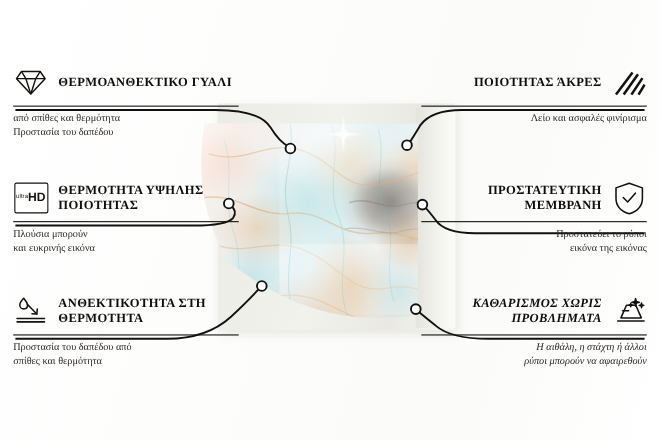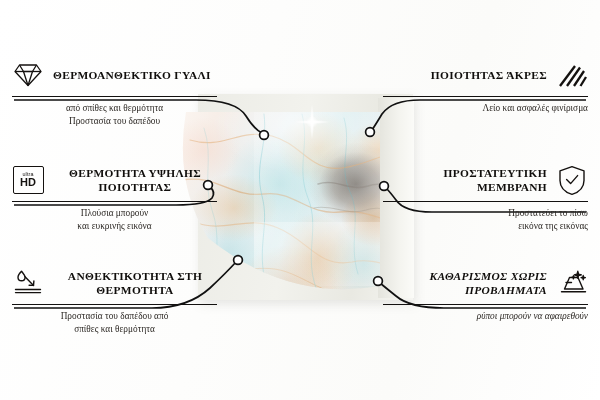--- a/index.html
+++ b/index.html
@@ -124,21 +124,21 @@
     left: 0; top: 0;
     width: 600px; height: 400px;
     pointer-events: none;
   }
 
   
   .feature {
     position: absolute;
     width: 205px;
   }
-  .feature.left  { left: 12px;  text-align: center; }
+  .feature.left  { left: 12px;  text-align: left; }
   .feature.right { right: 12px; text-align: right; }
 
   .f-head {
     display: flex;
     align-items: center;
     gap: 9px;
     min-height: 34px;
   }
   .feature.right .f-head { flex-direction: row-reverse; }
 
@@ -177,21 +177,21 @@
   #feat-2 { top: 266px; }
   #feat-3 { top: 58px; }
   #feat-4 { top: 163px; }
   #feat-5 { top: 266px; font-style: italic; }
 
   .hd-badge {
     width: 29px; height: 26px;
     border: 1.4px solid #14110f;
     border-radius: 2px;
     display: flex;
-    flex-direction: column;
+    flex-direction: row;
     align-items: center;
     justify-content: center;
     line-height: 1;
   }
   .hd-badge .u { font-size: 5.4px; letter-spacing: .1px; font-family: "Liberation Sans", sans-serif; }
   .hd-badge .h { font-size: 11px; font-weight: 700; font-family: "Liberation Sans", sans-serif; margin-top: .5px; }
 </style>
 </head>
 <body>
 
@@ -333,21 +333,21 @@
       <span class="f-icon">
         <svg width="28" height="31" viewBox="0 0 28 31" fill="none" stroke="#14110f" stroke-width="1.4" stroke-linecap="round" stroke-linejoin="round">
           <path d="M14 1.6 L26 5.8 V15.4 C26 22.6 20.6 27.2 14 29.4 C7.4 27.2 2 22.6 2 15.4 V5.8 Z"></path>
           <path d="M8.6 14.6 L12.6 18.6 L19.6 10.6"></path>
         </svg>
       </span>
       <span class="f-title">ΠΡΟΣΤΑΤΕΥΤΙΚΗ ΜΕΜΒΡΑΝΗ</span>
     </div>
     <div class="f-rule"></div>
     <div class="f-sub">
-      <div>Προστατεύει το πίσω</div>
+      <div>Προστατεύει το ρύποι</div>
       <div>εικόνα της εικόνας</div>
     </div>
   </div>
 
   <div class="feature right" id="feat-5">
     <div class="f-head">
       <span class="f-icon">
         <svg width="32" height="28" viewBox="0 0 32 28" fill="none" stroke="#14110f" stroke-width="1.4" stroke-linecap="round" stroke-linejoin="round">
           <path d="M8.5 20 L13.5 8.5 L22 8.5 L27 20 Z"></path>
           <path d="M5.5 22.8 H29.5"></path>
@@ -356,17 +356,18 @@
             <path d="M21.8 2.2 L22.6 5 L25.4 5.8 L22.6 6.6 L21.8 9.4 L21 6.6 L18.2 5.8 L21 5 Z" fill="#14110f"></path>
             <path d="M27.2 6.4 L27.7 8.1 L29.4 8.6 L27.7 9.1 L27.2 10.8 L26.7 9.1 L25 8.6 L26.7 8.1 Z" fill="#14110f"></path>
             <path d="M17.4 6.6 L17.8 7.9 L19.1 8.3 L17.8 8.7 L17.4 10 L17 8.7 L15.7 8.3 L17 7.9 Z" fill="#14110f"></path>
           </g>
         </svg>
       </span>
       <span class="f-title">ΚΑΘΑΡΙΣΜΟΣ ΧΩΡΙΣ ΠΡΟΒΛΗΜΑΤΑ</span>
     </div>
     <div class="f-rule"></div>
     <div class="f-sub">
+      <div>Η αιθάλη, η στάχτη ή άλλοι</div>
       <div>ρύποι μπορούν να αφαιρεθούν</div>
     </div>
   </div>
 
 </div>
 
 </body></html>

